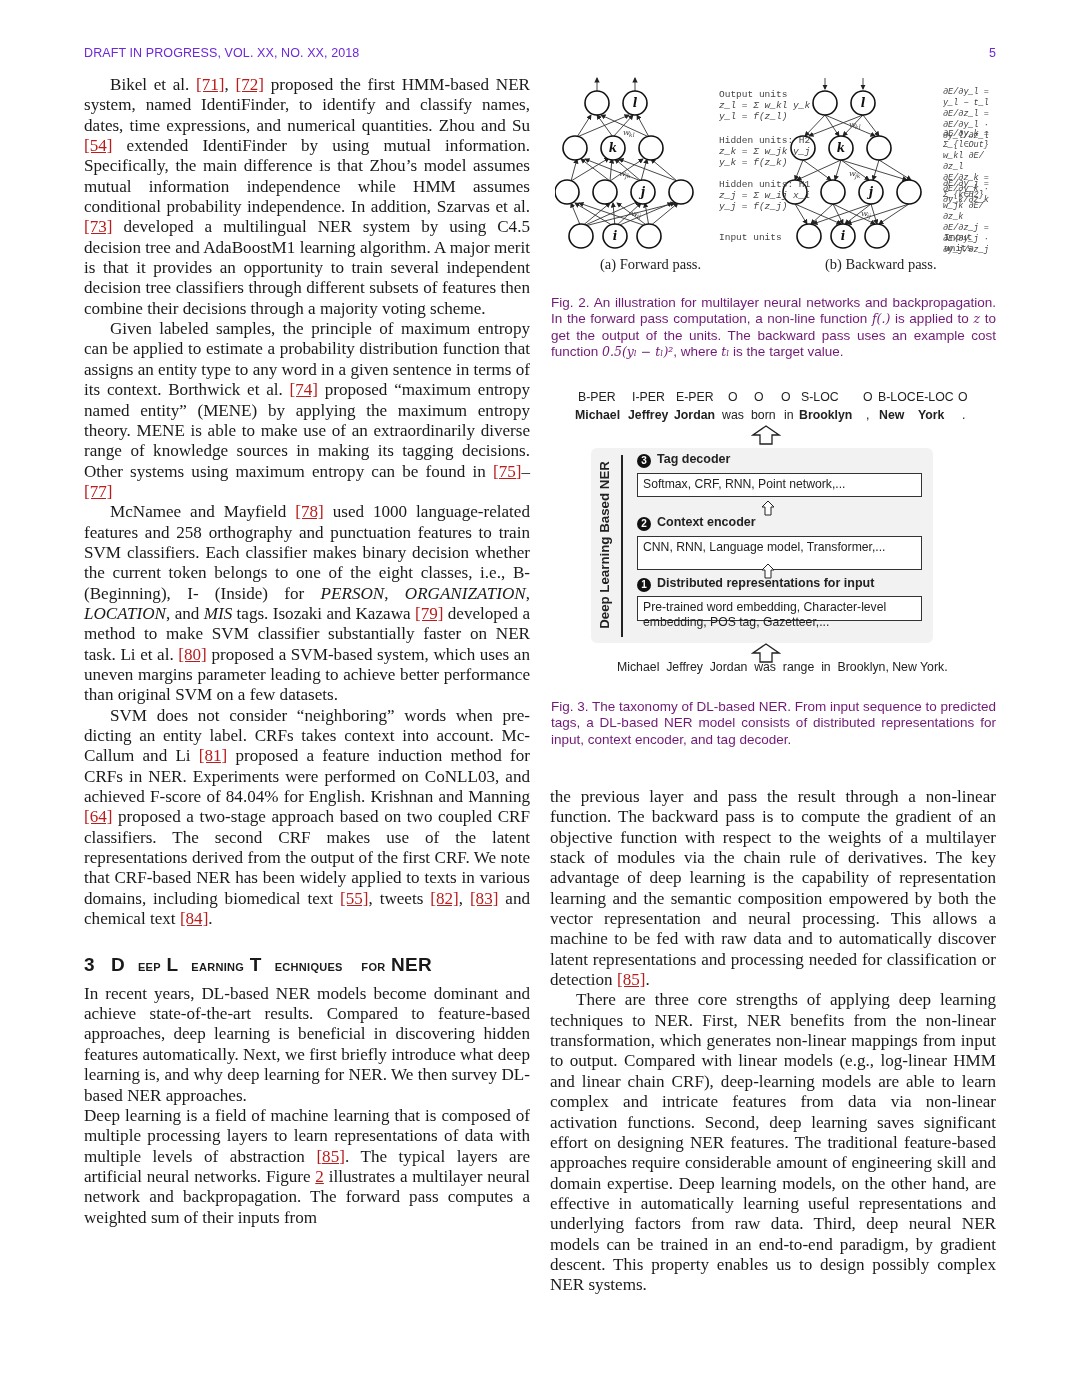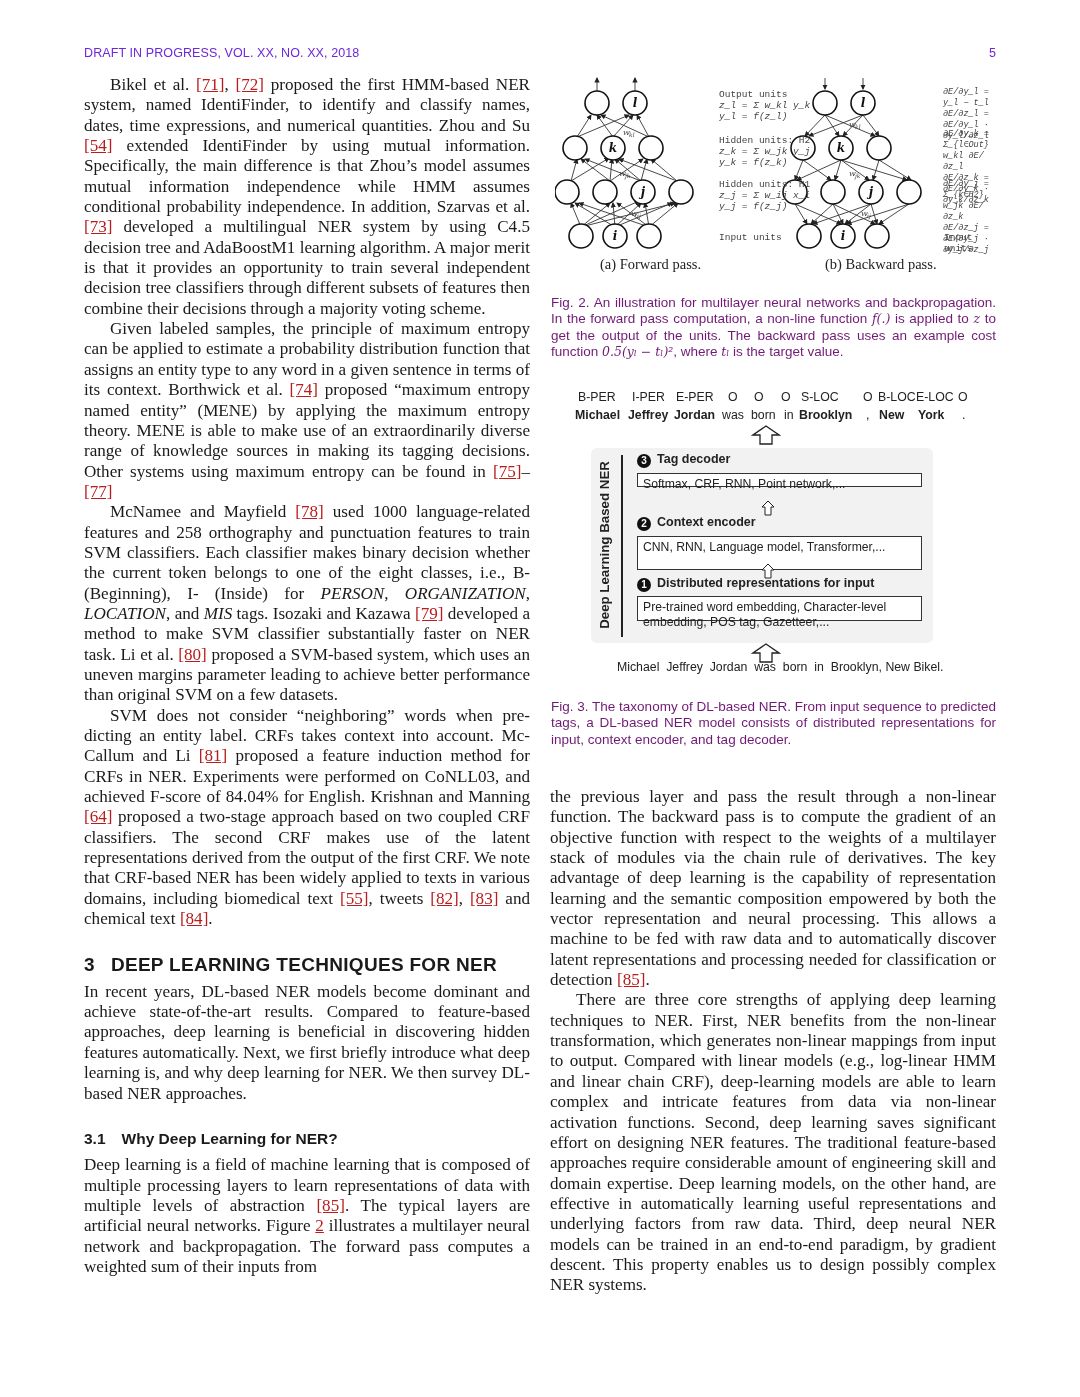--- a/index.html
+++ b/index.html
@@ -8,21 +8,21 @@
   .runhead .pg { position:absolute; right:0; top:0; }
   .col { position:absolute; font-family:"Liberation Serif", serif; font-size:17.1px; line-height:20.35px; text-align:justify; color:#1a1a1a; }
   .col-left { left:84px; top:75px; width:446px; }
   .col-right { left:550px; top:787px; width:446px; }
   .col p { margin:0; text-indent:0; hyphens:manual; }
   .col p.ind { text-indent:26px; }
   .ref { color:#b91c1c;text-decoration:underline; }
   .it { font-style:italic; }
   h2.sec { font-family:"Liberation Sans", sans-serif; font-weight:bold; font-size:19px; margin:26px 0 6px 0; letter-spacing:0.3px; }
   h2.sec .num { margin-right:16px; }
-  h2.sec .sc { font-size:19px; }
+  h2.sec .sc { font-size:11px;margin-left:13px; }
   h3.sub { font-family:"Liberation Sans", sans-serif; font-weight:bold; font-size:15.5px; margin:25px 0 6px 0; }
   h3.sub .num { margin-right:16px; }
 
   
   .fig2 { position:absolute; left:555px; top:75px; width:445px; height:205px; }
   .fig2 svg { position:absolute; left:0; top:0; }
   .fig2 .eq { position:absolute; font-family:Liberation Mono, monospace; font-size:9.5px; color:#444; line-height:11px;margin-left:32px; }
   .fig2 .eq .it { font-style:italic; }
   .fig2 .sublbl { position:absolute; font-family:"Liberation Serif", serif; font-size:14.5px; color:#222; }
   .cap { position:absolute; font-family:"Liberation Sans", sans-serif; font-size:13.5px; line-height:16.4px; text-align:justify; color:#701a75; width:445px; left:551px; }
@@ -52,23 +52,20 @@
 
 <div class="col col-left">
   <p class="ind"><span>Bikel et al. </span><span class="ref">[71]</span><span>, </span><span class="ref">[72]</span><span> proposed the first HMM-based NER system, named IdentiFinder, to identify and classify names, dates, time expressions, and numerical quantities. Zhou and Su </span><span class="ref">[54]</span><span> extended IdentiFinder by using mutual informa­tion. Specifically, the main difference is that Zhou’s model assumes mutual information independence while HMM assumes conditional probability independence. In addition, Szarvas et al. </span><span class="ref">[73]</span><span> developed a multilingual NER system by using C4.5 decision tree and AdaBoostM1 learning algo­rithm. A major merit is that it provides an opportunity to train several independent decision tree classifiers through different subsets of features then combine their decisions through a majority voting scheme.</span></p>
   <p class="ind"><span>Given labeled samples, the principle of maximum en­tropy can be applied to estimate a probability distribution function that assigns an entity type to any word in a given sentence in terms of its context. Borthwick et al. </span><span class="ref">[74]</span><span> proposed “maximum entropy named entity” (MENE) by applying the maximum entropy theory. MENE is able to make use of an extraordinarily diverse range of knowledge sources in making its tagging decisions. Other systems using maximum entropy can be found in </span><span class="ref">[75]</span><span>–</span><span class="ref">[77]</span></p>
   <p class="ind"><span>McNamee and Mayfield </span><span class="ref">[78]</span><span> used 1000 language-related features and 258 orthography and punctuation features to train SVM classifiers. Each classifier makes binary decision whether the current token belongs to one of the eight classes, i.e., B- (Beginning), I- (Inside) for </span><span class="it">PERSON</span><span>, </span><span class="it">ORGANIZA­TION</span><span>, </span><span class="it">LOCATION</span><span>, and </span><span class="it">MIS</span><span> tags. Isozaki and Kazawa </span><span class="ref">[79]</span><span> developed a method to make SVM classifier substantially faster on NER task. Li et al. </span><span class="ref">[80]</span><span> proposed a SVM-based system, which uses an uneven margins parameter leading to achieve better performance than original SVM on a few datasets.</span></p>
   <p class="ind"><span>SVM does not consider “neighboring” words when pre­dicting an entity label. CRFs takes context into account. Mc­Callum and Li </span><span class="ref">[81]</span><span> proposed a feature induction method for CRFs in NER. Experiments were performed on CoNLL03, and achieved F-score of 84.04% for English. Krishnan and Manning </span><span class="ref">[64]</span><span> proposed a two-stage approach based on two coupled CRF classifiers. The second CRF makes use of the latent representations derived from the output of the first CRF. We note that CRF-based NER has been widely applied to texts in various domains, including biomedical text </span><span class="ref">[55]</span><span>, tweets </span><span class="ref">[82]</span><span>, </span><span class="ref">[83]</span><span> and chemical text </span><span class="ref">[84]</span><span>.</span></p>
   <h2 class="sec">
     <span class="num">3</span><span><span>D</span><span class="sc">EEP</span> <span>L</span><span class="sc">EARNING</span> <span>T</span><span class="sc">ECHNIQUES</span> <span></span><span class="sc">FOR</span> <span>NER</span><span class="sc"></span></span>
   </h2>
   <p><span>In recent years, DL-based NER models become dominant and achieve state-of-the-art results. Compared to feature-based approaches, deep learning is beneficial in discovering hidden features automatically. Next, we first briefly intro­duce what deep learning is, and why deep learning for NER. We then survey DL-based NER approaches.</span></p>
-  <h3 class="sub">
-    <span class="num">3.1</span><span>Why Deep Learning for NER?</span>
-  </h3>
   <p><span>Deep learning is a field of machine learning that is com­posed of multiple processing layers to learn representations of data with multiple levels of abstraction </span><span class="ref">[85]</span><span>. The typical layers are artificial neural networks. Figure </span><span class="ref">2</span><span> illustrates a multilayer neural network and backpropagation. The for­ward pass computes a weighted sum of their inputs from</span></p>
 </div>
 
 <div class="fig2">
   <svg width="445" height="205">
     <defs>
       <marker id="ah" markerWidth="6" markerHeight="6" refX="5" refY="3" orient="auto">
           <path d="M0,0 L6,3 L0,6 z" fill="#222"></path>
         </marker>
     </defs>
@@ -265,38 +262,38 @@
       <path d="M15,1 L28,10 L21,10 L21,19 L9,19 L9,10 L2,10 Z" fill="#fff" stroke="#222" stroke-width="1.3"></path>
     </svg>
 
   <div class="panel"></div>
   <div class="vlabel">
       <span>Deep Learning Based NER</span>
     </div>
   <div class="vline"></div>
 
   <div class="stage" style="left:77px; top:67px;"><span class="n">3</span><span>Tag decoder</span></div>
-  <div class="box" style="top:88px; height:14px;">Softmax, CRF, RNN, Point network,...</div>
+  <div class="box" style="top:88px; height:24px;">Softmax, CRF, RNN, Point network,...</div>
   <svg class="arrowsm" style="left:201px; top:115px;" width="14" height="16">
       <path d="M7,1 L13,7 L10,7 L10,15 L4,15 L4,7 L1,7 Z" fill="#fff" stroke="#222" stroke-width="1"></path>
     </svg>
 
   <div class="stage" style="left:77px; top:130px;"><span class="n">2</span><span>Context encoder</span></div>
   <div class="box" style="top:151px; height:34px;">CNN, RNN, Language model, Transformer,...</div>
   <svg class="arrowsm" style="left:201px; top:178px;" width="14" height="16">
       <path d="M7,1 L13,7 L10,7 L10,15 L4,15 L4,7 L1,7 Z" fill="#fff" stroke="#222" stroke-width="1"></path>
     </svg>
 
   <div class="stage" style="left:77px; top:191px;"><span class="n">1</span><span>Distributed representations for input</span></div>
   <div class="box" style="top:211px; height:25px;">Pre-trained word embedding, Character-level embedding, POS tag, Gazetteer,...</div>
 
   <svg class="arrowsm" style="left:191px; top:258px;" width="30" height="20">
       <path d="M15,1 L28,10 L21,10 L21,19 L9,19 L9,10 L2,10 Z" fill="#fff" stroke="#222" stroke-width="1.3"></path>
     </svg>
-  <div style="position:absolute; left:57px; top:275px; font-size:12.3px; white-space:pre;">Michael  Jeffrey  Jordan  was  born  in  Brooklyn, New Bikel.</div>
+  <div style="position:absolute; left:57px; top:275px; font-size:12.3px; white-space:pre;">Michael  Jeffrey  Jordan  was  range  in  Brooklyn, New York.</div>
 </div>
 
 <div class="cap" style="top:699px;">Fig. 3. The taxonomy of DL-based NER. From input sequence to pre­dicted tags, a DL-based NER model consists of distributed representa­tions for input, context encoder, and tag decoder.</div>
 
 <div class="col col-right">
   <p><span>the previous layer and pass the result through a non-linear function. The backward pass is to compute the gradient of an objective function with respect to the weights of a multilayer stack of modules via the chain rule of deriva­tives. The key advantage of deep learning is the capability of representation learning and the semantic composition empowered by both the vector representation and neural processing. This allows a machine to be fed with raw data and to automatically discover latent representations and processing needed for classification or detection </span><span class="ref">[85]</span><span>.</span></p>
   <p class="ind"><span>There are three core strengths of applying deep learning techniques to NER. First, NER benefits from the non-linear transformation, which generates non-linear mappings from input to output. Compared with linear models (e.g., log-linear HMM and linear chain CRF), deep-learning models are able to learn complex and intricate features from data via non-linear activation functions. Second, deep learning saves significant effort on designing NER features. The traditional feature-based approaches require considerable amount of engineering skill and domain expertise. Deep learning models, on the other hand, are effective in au­tomatically learning useful representations and underlying factors from raw data. Third, deep neural NER models can be trained in an end-to-end paradigm, by gradient descent. This property enables us to design possibly complex NER systems.</span></p>
 </div>
 
 </body></html>

